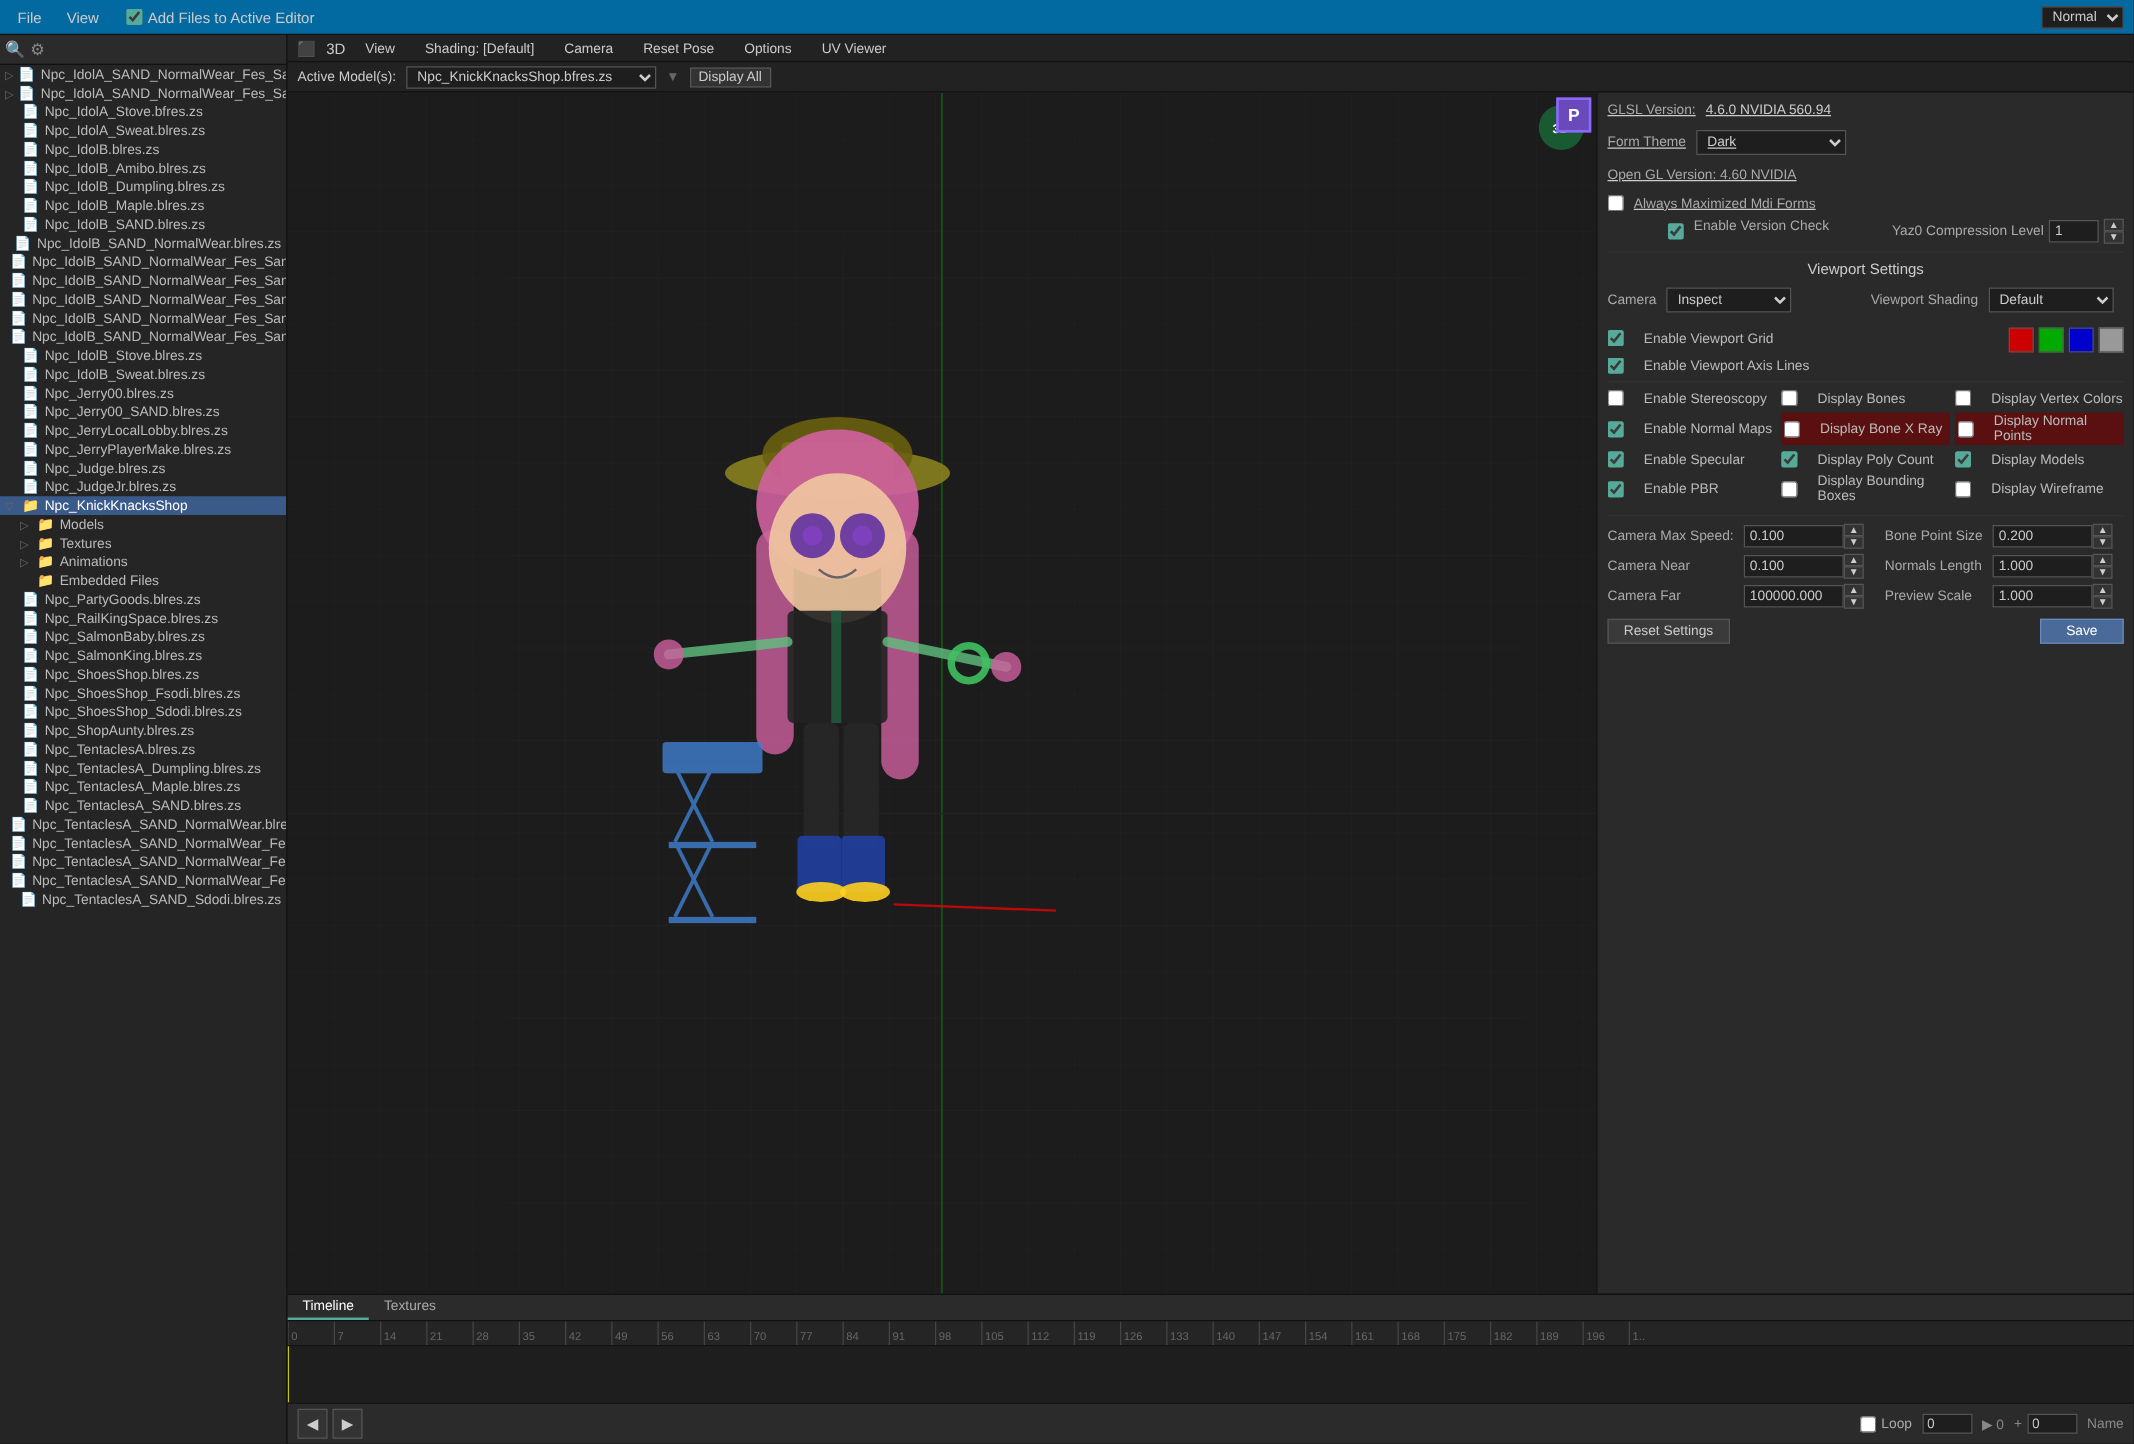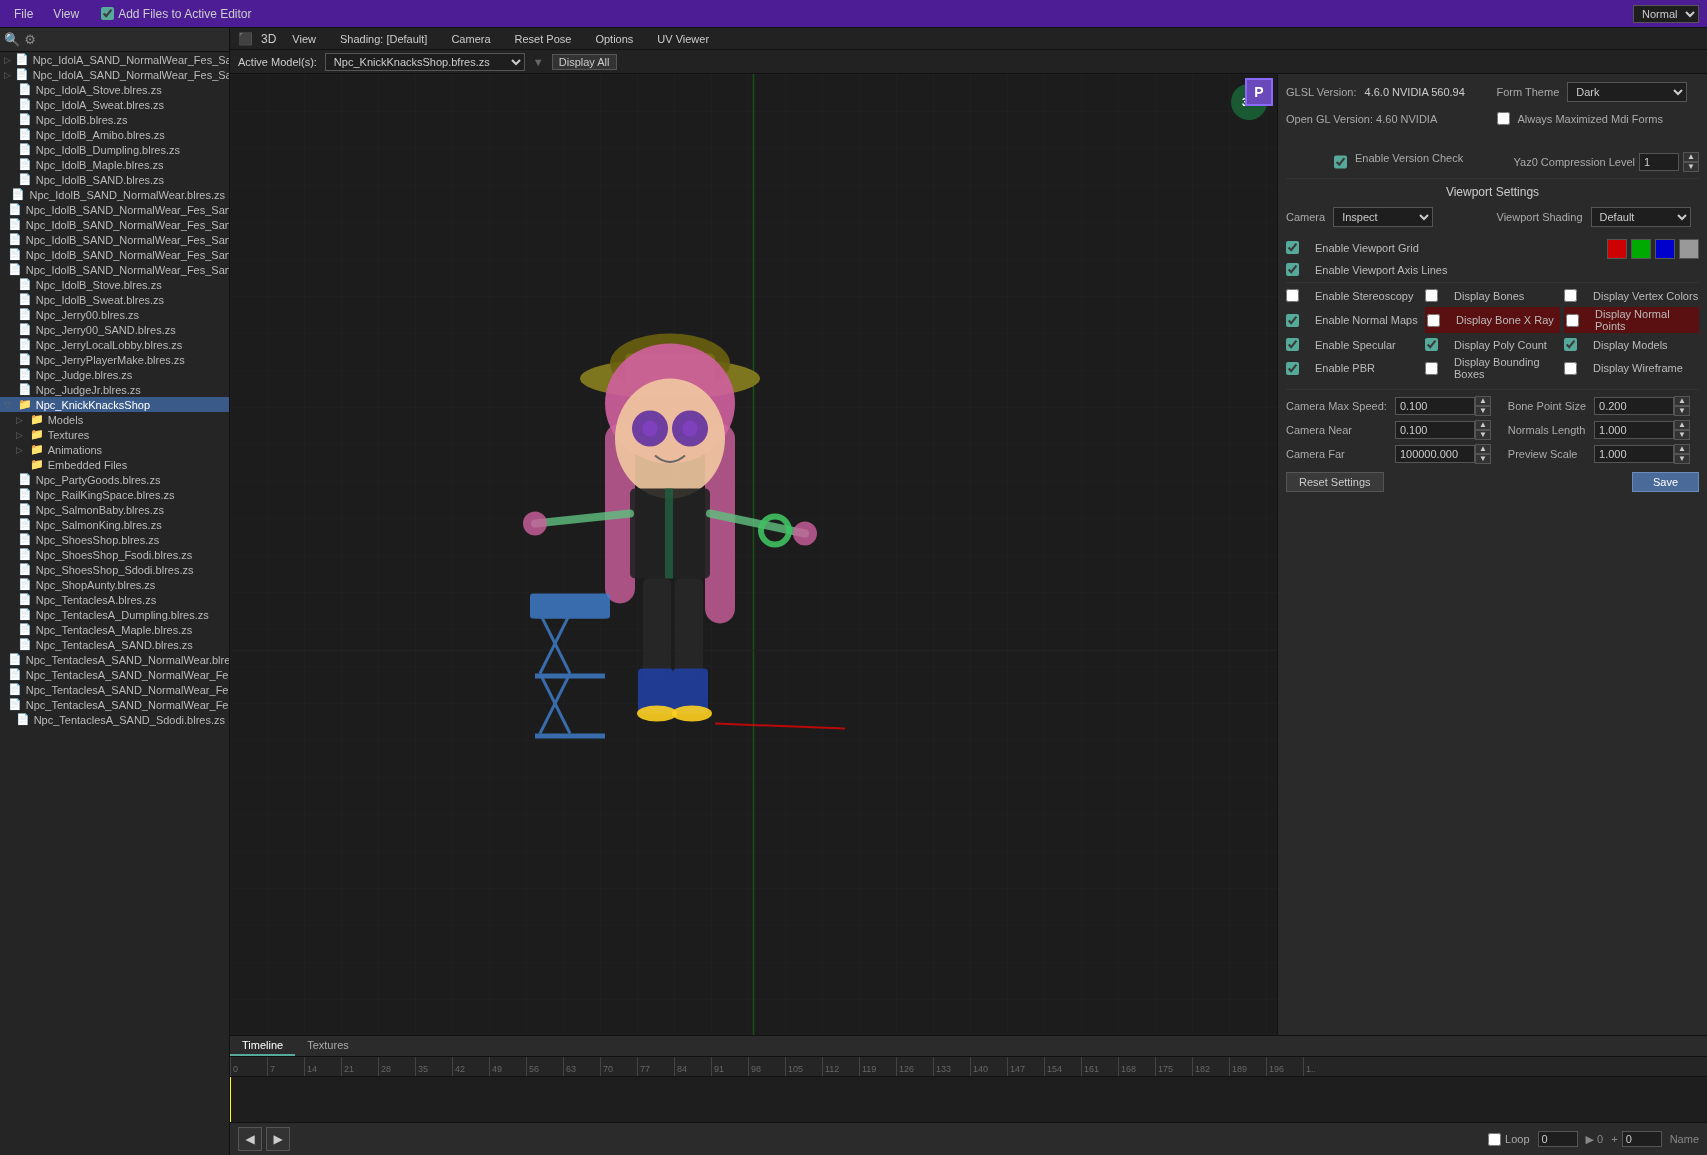--- a/index.html
+++ b/index.html
@@ -1,19 +1,19 @@
 <!DOCTYPE html>
 <html><head>
   <meta charset="utf-8">
   <style>
     * { box-sizing: border-box; margin: 0; padding: 0; }
     body { background: #1a1a1a; color: #ccc; font-family: 'Segoe UI', Arial, sans-serif; font-size: 12px; overflow: hidden; width: 1707px; height: 1155px; }
 
     
-    #top-bar { display: flex; align-items: center; height: 28px; background: #4c1d95; border-bottom: 1px solid #111; padding: 0 8px; gap: 16px; }
+    #top-bar { display: flex; align-items: center; height: 28px; background: #0369a1; border-bottom: 1px solid #111; padding: 0 8px; gap: 16px; }
     #top-bar-left { display: flex; align-items: center; gap: 8px; }
     .menu-item { color: #ccc; cursor: pointer; padding: 2px 6px; font-size: 12px; }
     .add-files-checkbox { display: flex; align-items: center; gap: 4px; color: #ccc; font-size: 12px; cursor: pointer; }
     .add-files-checkbox input { accent-color: #5a9; }
 
     
     #main { display: flex; height: calc(1155px - 28px); }
 
     
     #sidebar { width: 230px; background: #252525; border-right: 1px solid #111; display: flex; flex-direction: column; overflow: hidden; }
@@ -137,21 +137,21 @@
           <span>Npc_IdolA_SAND_NormalWear_Fes_Sand...</span>
         </div>
       <div class="tree-item">
           <span class="tree-expand">▷</span>
           <span>📄</span>
           <span>Npc_IdolA_SAND_NormalWear_Fes_Sand...</span>
         </div>
       <div class="tree-item">
           <span class="tree-expand"> </span>
           <span>📄</span>
-          <span>Npc_IdolA_Stove.blres.zs</span>
+          <span>Npc_IdolA_Stove.bfres.zs</span>
         </div>
       <div class="tree-item">
           <span class="tree-expand"> </span>
           <span>📄</span>
           <span>Npc_IdolA_Sweat.blres.zs</span>
         </div>
       <div class="tree-item">
           <span class="tree-expand"> </span>
           <span>📄</span>
           <span>Npc_IdolB.blres.zs</span>
@@ -463,21 +463,21 @@
             <text x="13" y="24" fill="#fff" font-size="10" font-weight="bold">3D</text>
           </svg>
         </div>
 
         <div style="position:absolute;top:4px;right:4px;background:#6a4aba;color:#fff;font-weight:bold;font-size:14px;width:28px;height:28px;display:flex;align-items:center;justify-content:center;border:2px solid #8a6afa;">P</div>
       </div>
 
       <div id="settings-panel">
         <div id="settings-content">
 
-          <div style="display:grid;grid-template-columns:1fr 1fr;gap:4px 8px;margin-bottom:21px;">
+          <div style="display:grid;grid-template-columns:1fr;gap:4px 8px;margin-bottom:0;text-decoration:underline;">
             <div class="settings-row">
               <span class="settings-label">GLSL Version:</span>
               <span class="settings-value">4.6.0 NVIDIA 560.94</span>
             </div>
             <div class="settings-row">
               <span class="settings-label">Form Theme</span>
               <select class="settings-select">
                 <option>Dark</option>
               </select>
             </div>

